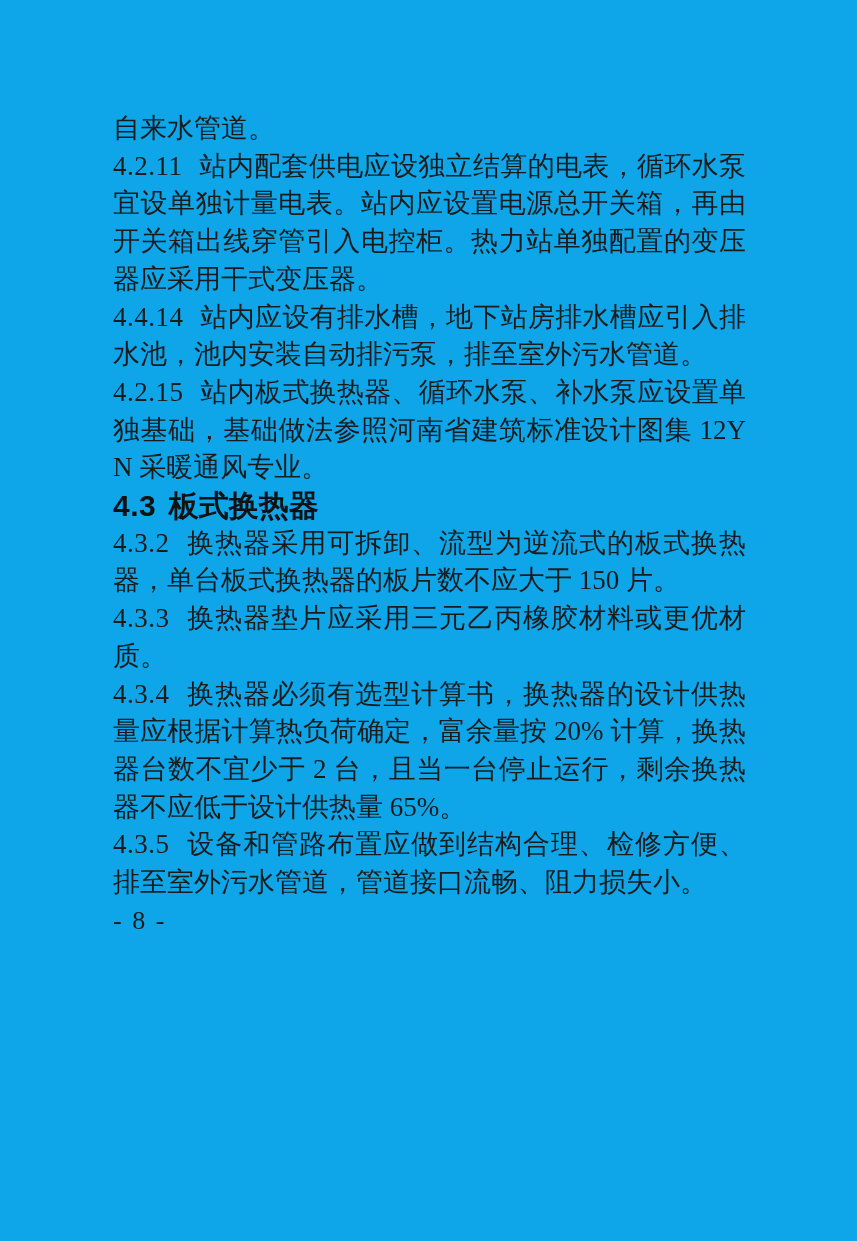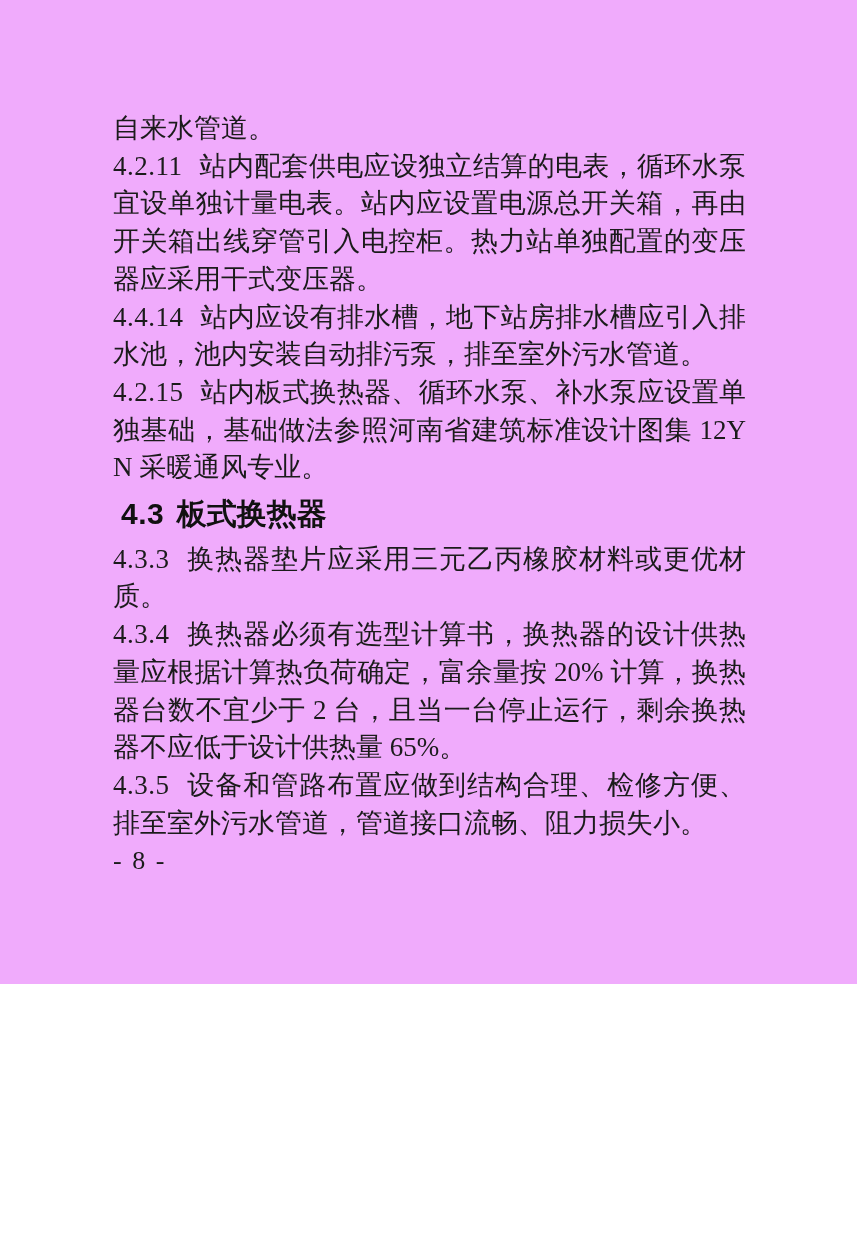--- a/index.html
+++ b/index.html
@@ -3,22 +3,22 @@
 <meta charset="utf-8">
 <style>
   html, body {
     margin: 0;
     padding: 0;
     background: #ffffff;
   }
   .page {
     position: relative;
     width: 857px;
-    height: 984px;
-    background: #f0abfc;
+    height: 1241px;
+    background: #0ea5e9;
     overflow: hidden;
     font-family: "Liberation Serif", "DejaVu Serif", serif;
     color: #1b1b1b;
   }
   .content {
     position: absolute;
     left: 113px;
     top: 110px;
     width: 633px;
   }
@@ -30,21 +30,21 @@
     text-align-last: left;
     text-justify: inter-ideograph;
     word-break: break-all;
   }
   .clause-num {
     margin-right: 0.62em;
     letter-spacing: 0.5px;
     white-space: nowrap;
   }
   .section-heading {
-    margin: 8px;
+    margin: 0;
     font-size: 30px;
     font-weight: bold;
     line-height: 37.7px;
     font-family: "Liberation Sans", "DejaVu Sans", sans-serif;
     color: #111111;
   }
   .section-heading .clause-num {
     margin-right: 0.42em;
   }
   .page-number {
@@ -77,20 +77,23 @@
 
     <p class="para">
       <span class="clause-num">4.2.15</span><span>站内板式换热器、循环水泵、补水泵应设置单独基础，基础做法参照河南省建筑标准设计图集 12YN 采暖通风专业。</span>
     </p>
 
     <h2 class="section-heading">
       <span class="clause-num">4.3</span><span>板式换热器</span>
     </h2>
 
 
+    <p class="para">
+      <span class="clause-num">4.3.2</span><span>换热器采用可拆卸、流型为逆流式的板式换热器，单台板式换热器的板片数不应大于 150 片。</span>
+    </p>
 
     <p class="para">
       <span class="clause-num">4.3.3</span><span>换热器垫片应采用三元乙丙橡胶材料或更优材质。</span>
     </p>
 
     <p class="para">
       <span class="clause-num">4.3.4</span><span>换热器必须有选型计算书，换热器的设计供热量应根据计算热负荷确定，富余量按 20% 计算，换热器台数不宜少于 2 台，且当一台停止运行，剩余换热器不应低于设计供热量 65%。</span>
     </p>
 
     <p class="para">

